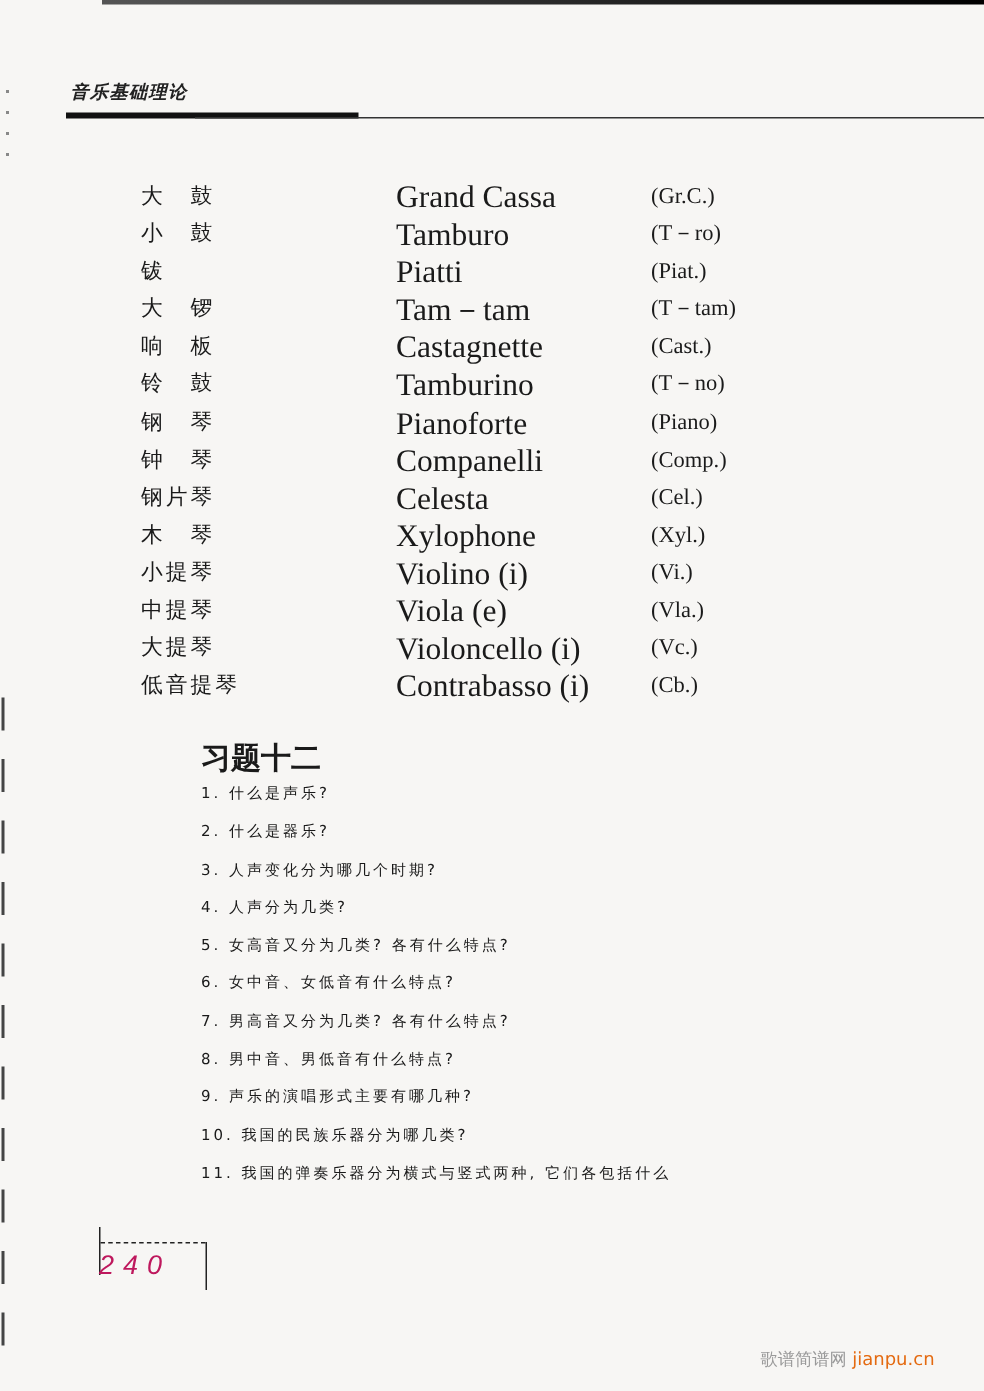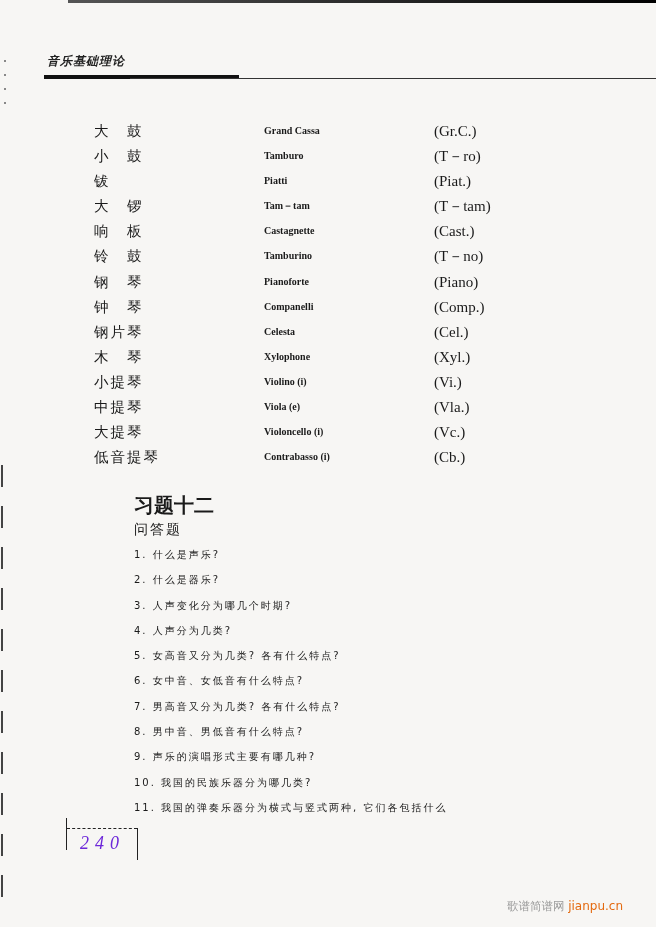--- a/index.html
+++ b/index.html
@@ -24,34 +24,34 @@
     position:absolute; left:130px; top:78px; width:526px; height:1px; background:#333;
   }
   .left-dots { position:absolute; left:4px; top:60px; }
   .left-dots span { display:block; width:2px; height:2px; background:#888; margin-bottom:12px; }
   .left-marks { position:absolute; left:1px; top:465px; }
   .left-marks span { display:block; width:2px; height:22px; background:#444; margin-bottom:19px; }
 
   .inst-table { position:absolute; left:94px; top:120px; }
   .inst-row { position:relative; height:25.1px; font-size:14.5px; line-height:22px; }
   .inst-row .cn { position:absolute; left:0; width:170px; font-family:"DejaVu Sans", sans-serif; letter-spacing:2px; }
-  .inst-row .it { position:absolute; left:170px; width:170px; font-family:"Liberation Serif", serif; font-size:10px;font-weight:bold; }
+  .inst-row .it { position:absolute; left:170px; width:170px; font-family:"Liberation Serif", serif; font-size:21px; }
   .inst-row .ab { position:absolute; left:340px; width:120px; font-family:"Liberation Serif", serif; font-size:15px; }
 
   .exercise { position:absolute; left:134px; top:493px; }
   .ex-title { font-family:"DejaVu Sans", sans-serif; font-weight:bold; font-size:20px; line-height:24px; }
   .ex-sub { font-family:"DejaVu Sans", sans-serif; font-size:14px; line-height:25px; letter-spacing:2px; }
   .q { font-family:"DejaVu Sans", sans-serif; font-size:10px; line-height:25.3px; letter-spacing:2px; white-space:nowrap; }
 
   .page-box { position:absolute; left:66px; top:818px; width:70px; height:32px;
     border-left:1px solid #222; }
   .page-box .dash { position:absolute; left:0; top:10px; width:70px; border-top:1px dashed #222; }
   .page-box .rbar { position:absolute; left:70px; top:10px; width:1px; height:32px; background:#222; }
-  .page-num { position:absolute; left:66px; top:833px; font-family:Liberation Serif, serif;
-    font-style:italic; font-size:18px; letter-spacing:6px; color:#6d28d9;padding-left:14px; }
+  .page-num { position:absolute; left:66px; top:833px; font-family:Liberation Sans, sans-serif;
+    font-style:italic; font-size:18px; letter-spacing:6px; color:#be185d; }
 
   .watermark { position:absolute; left:507px; top:899px; font-size:11.5px; color:#9a9a9a;
     font-family:"DejaVu Sans", sans-serif; }
   .watermark .site { color:#e46a10; font-size:12px; }
 </style>
 </head>
 <body>
 
 <div class="top-rule"></div>
 <div class="left-dots">
@@ -146,21 +146,20 @@
     </div>
   <div class="inst-row">
       <span class="cn">低音提琴</span>
       <span class="it">Contrabasso (i)</span>
       <span class="ab">(Cb.)</span>
     </div>
 </div>
 
 <div class="exercise">
   <div class="ex-title">习题十二</div>
-  <div class="ex-sub">问答题</div>
   <div class="q">1. 什么是声乐?</div>
   <div class="q">2. 什么是器乐?</div>
   <div class="q">3. 人声变化分为哪几个时期?</div>
   <div class="q">4. 人声分为几类?</div>
   <div class="q">5. 女高音又分为几类? 各有什么特点?</div>
   <div class="q">6. 女中音、女低音有什么特点?</div>
   <div class="q">7. 男高音又分为几类? 各有什么特点?</div>
   <div class="q">8. 男中音、男低音有什么特点?</div>
   <div class="q">9. 声乐的演唱形式主要有哪几种?</div>
   <div class="q">10. 我国的民族乐器分为哪几类?</div>

